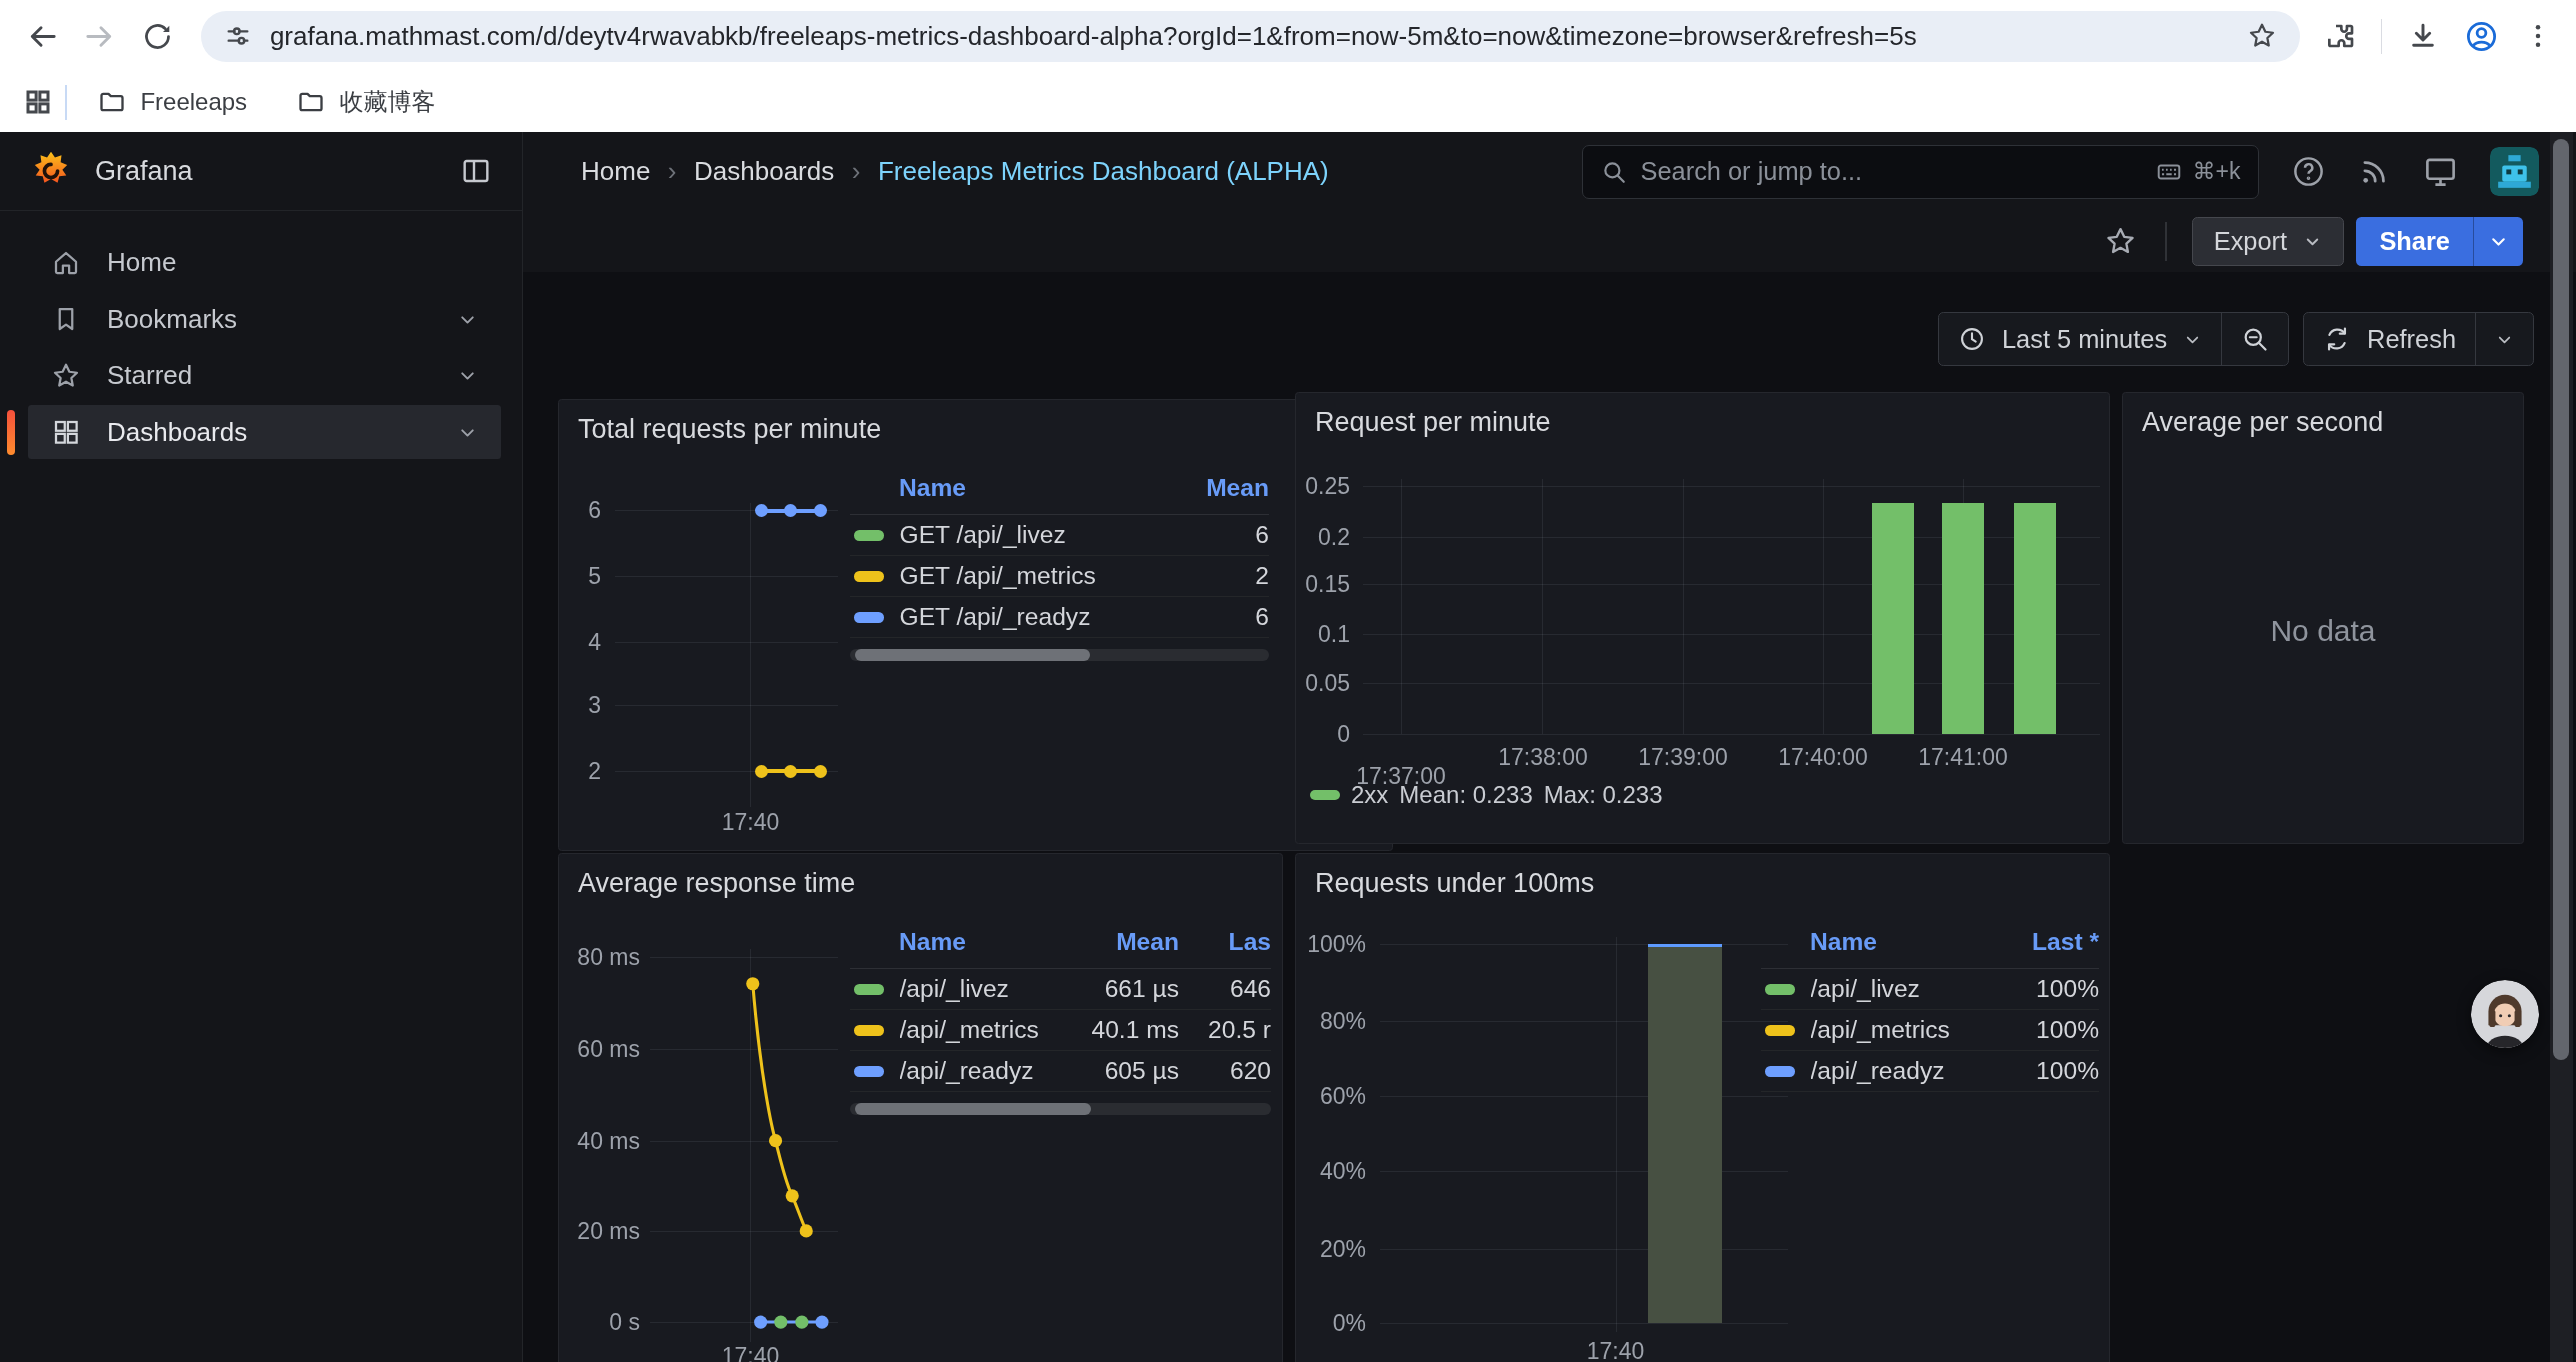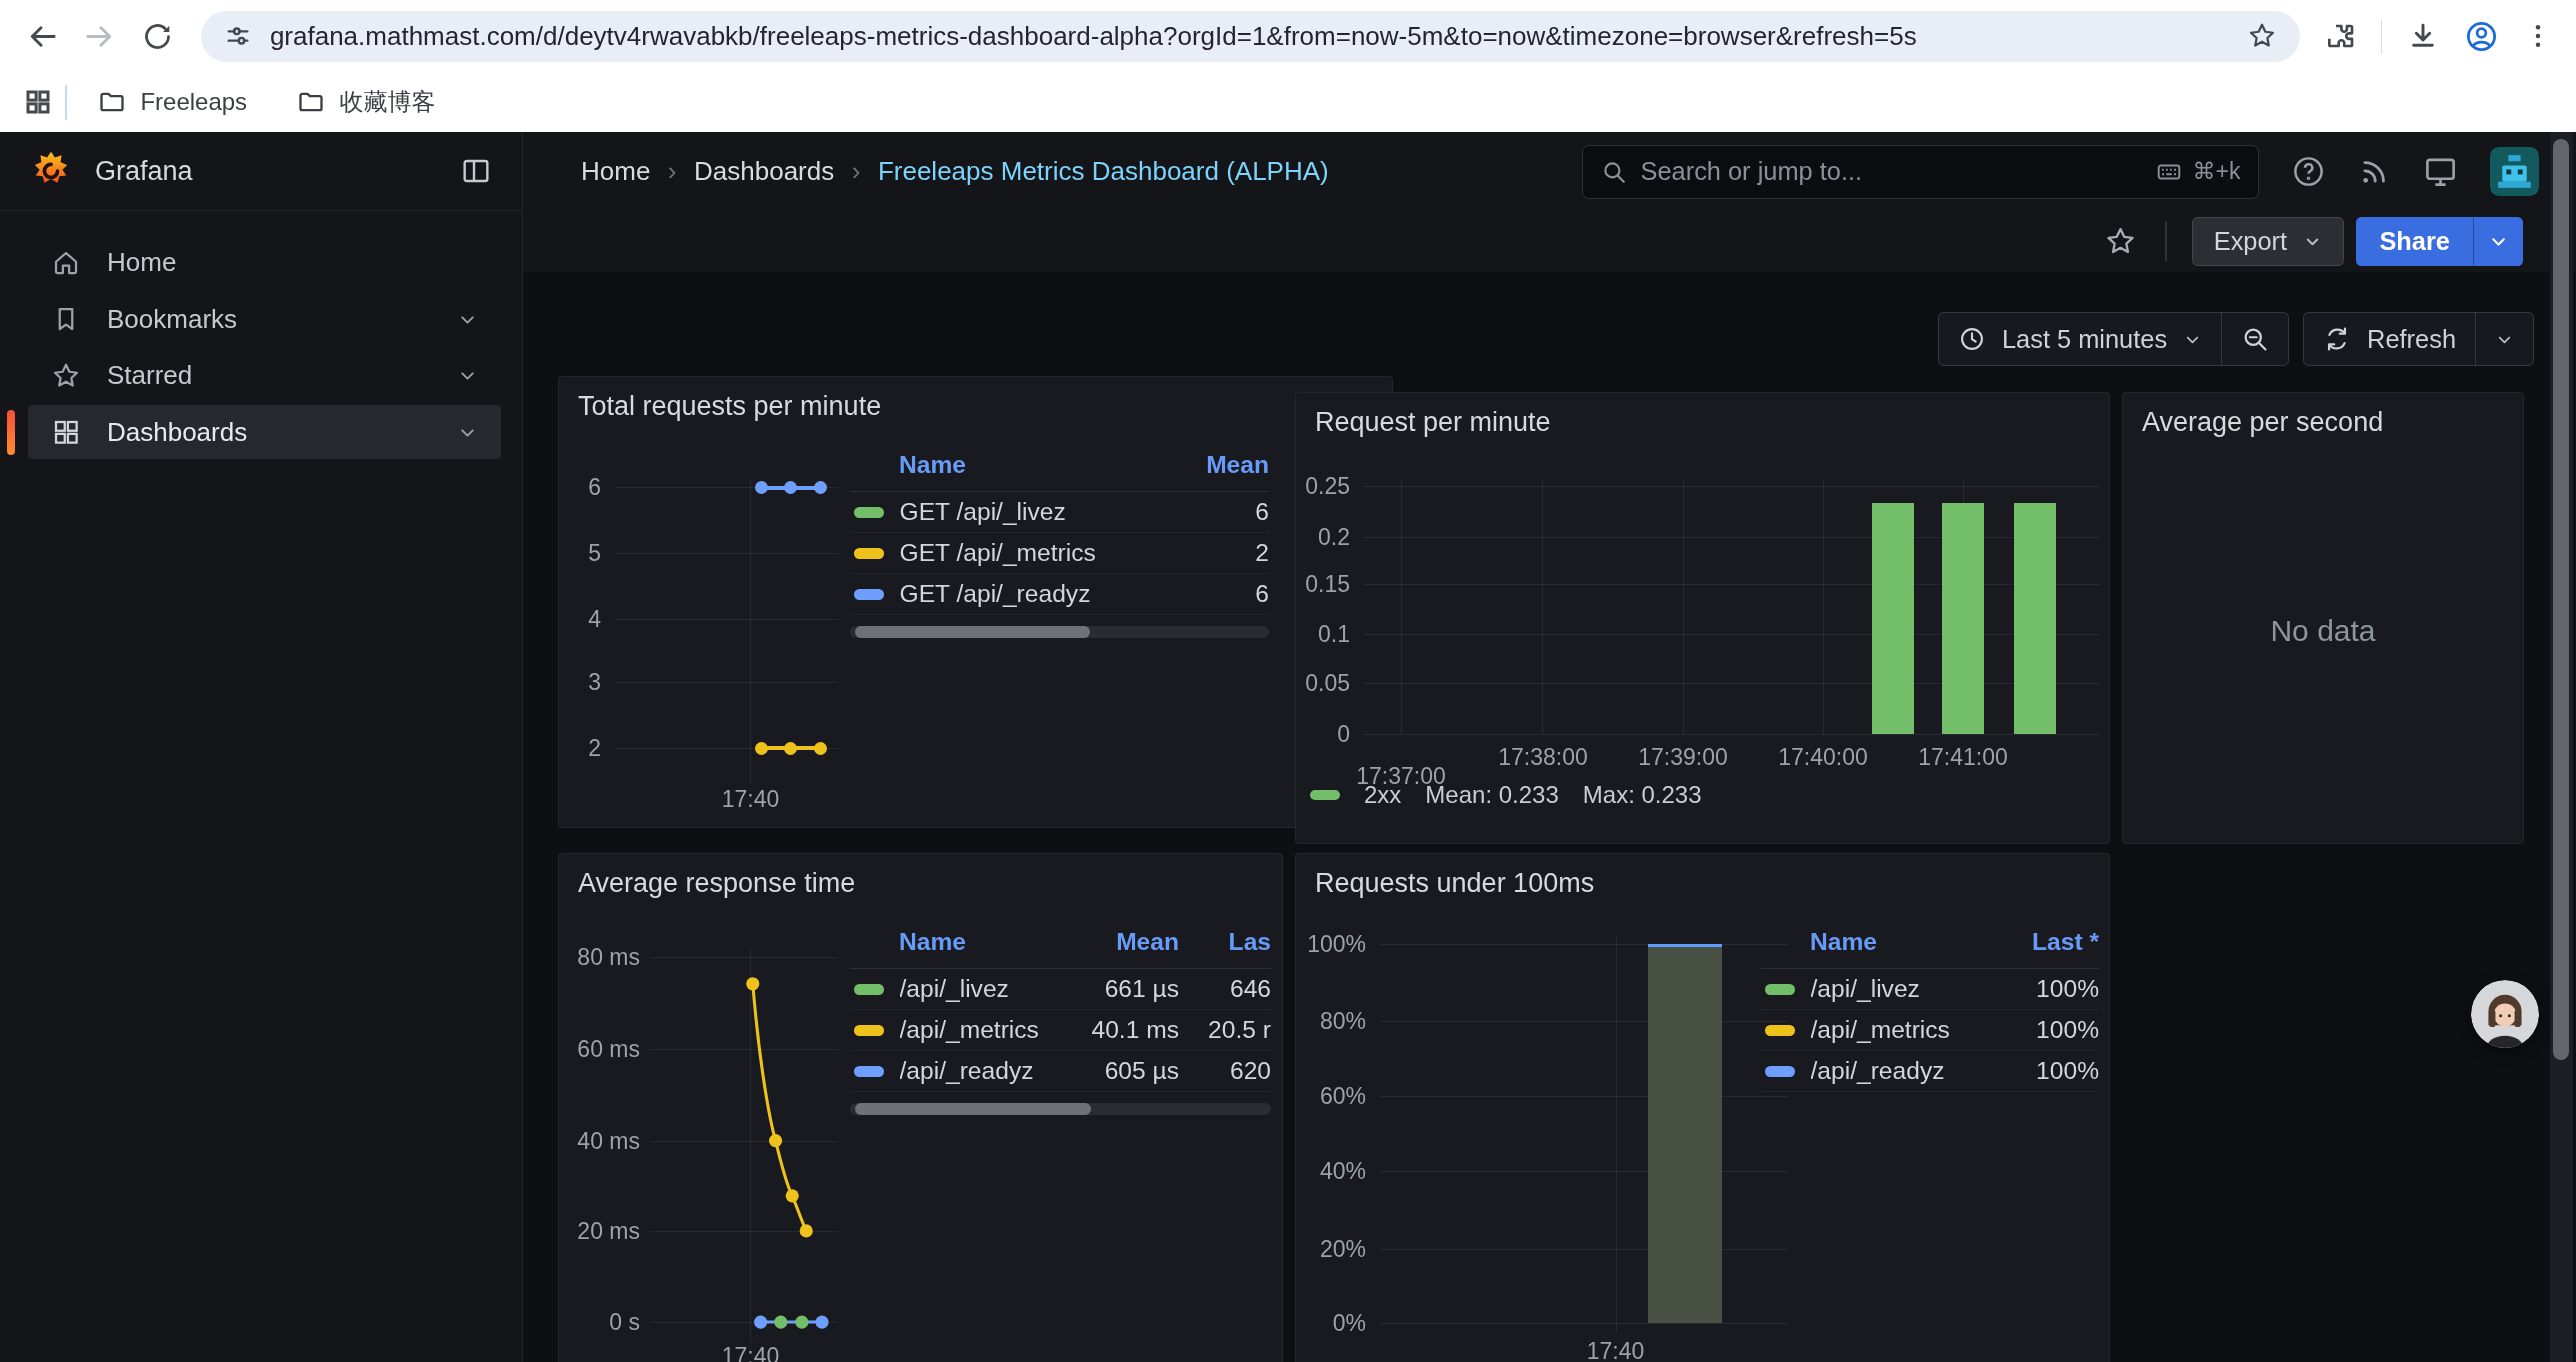--- a/index.html
+++ b/index.html
@@ -80,21 +80,21 @@
   .ltbl .hd{display:flex;align-items:center;color:#689bf7;font-weight:700;padding-bottom:12.3px;border-bottom:1.8px solid #2d2f35}
   .ltbl .hn{flex:1;padding-left:49px;white-space:nowrap;overflow:hidden}
   .ltbl .hv{text-align:right;white-space:nowrap;overflow:hidden}
   .lrow{display:flex;align-items:center;height:41px;border-bottom:1.8px solid #242629;cursor:pointer}
   .chip{width:30px;height:10.5px;border-radius:5.3px;margin:0 16px 0 3.5px;flex:none}
   .lname{flex:1;white-space:nowrap;overflow:hidden}
   .lval{text-align:right;white-space:nowrap;overflow:hidden}
   .hscroll{height:12.3px;background:#2a2c31;border-radius:6.1px;margin-top:10.5px;position:relative}
   .hscroll i{position:absolute;left:5.3px;top:0;height:12.3px;width:56%;background:#6e7177;border-radius:6.1px;display:block}
 
-  .plg{position:absolute;display:flex;align-items:center;font-size:24px;color:#c9ccd2;gap:24px}
+  .plg{position:absolute;display:flex;align-items:center;font-size:24px;color:#c9ccd2;gap:11px}
   .plg .chip{margin:0}
 
   
   .vscroll{position:absolute;top:132px;right:3.5px;width:23px;height:1231px;background:#1e1f24}
   .vthumb{position:absolute;top:7px;left:3.5px;width:16px;height:921px;border-radius:8px;background:#63666d}
   .float-avatar{position:absolute;left:2471px;top:980px;width:68px;height:68px;border-radius:50%;overflow:hidden;box-shadow:0 3.5px 12.3px rgba(0,0,0,.5)}
 </style>
 </head>
 <body>
 
@@ -335,21 +335,21 @@
               <span>Refresh</span>
             </span>
             <span class="tseg bl">
               <svg class="icon chev" width="19" height="19" viewBox="0 0 24 24" fill="none" stroke="currentColor" stroke-width="2.2" stroke-linecap="round" stroke-linejoin="round">
                   <path d="M6 9.5l6 6 6-6"></path>
                 </svg>
             </span>
           </div>
         </div>
 
-        <section class="panel" style="left:35px;top:104px;width:835px;height:452px">
+        <section class="panel" style="left:35px;top:127px;width:835px;height:452px">
           <h2 class="ptitle">Total requests per minute</h2>
           <div>
             <span class="yt" style="left:0;top:96px;width:42px">6</span>
             <span class="yt" style="left:0;top:162px;width:42px">5</span>
             <span class="yt" style="left:0;top:228px;width:42px">4</span>
             <span class="yt" style="left:0;top:291px;width:42px">3</span>
             <span class="yt" style="left:0;top:357px;width:42px">2</span>
             <i class="hgl" style="left:56px;top:110px;width:223px"></i>
             <i class="hgl" style="left:56px;top:176px;width:223px"></i>
             <i class="hgl" style="left:56px;top:242px;width:223px"></i>

